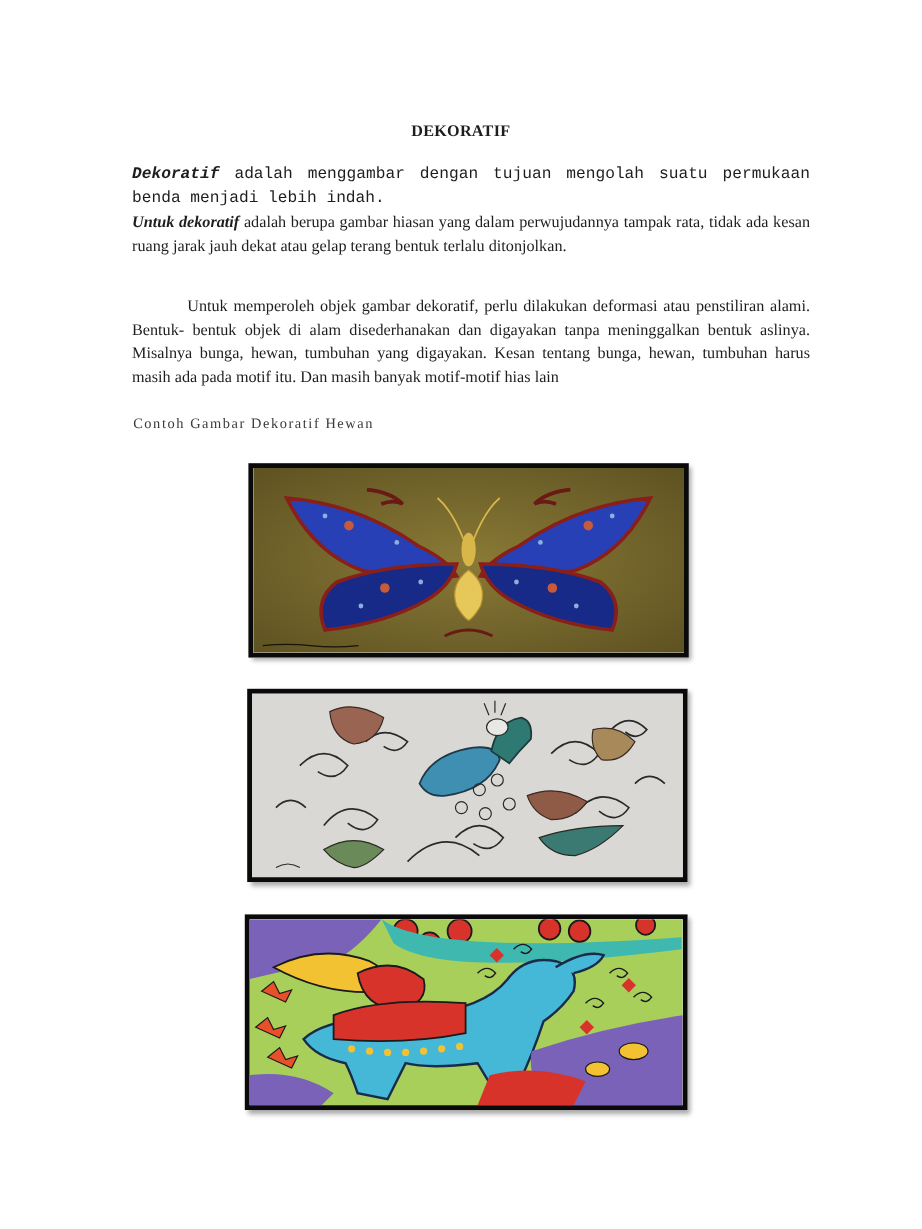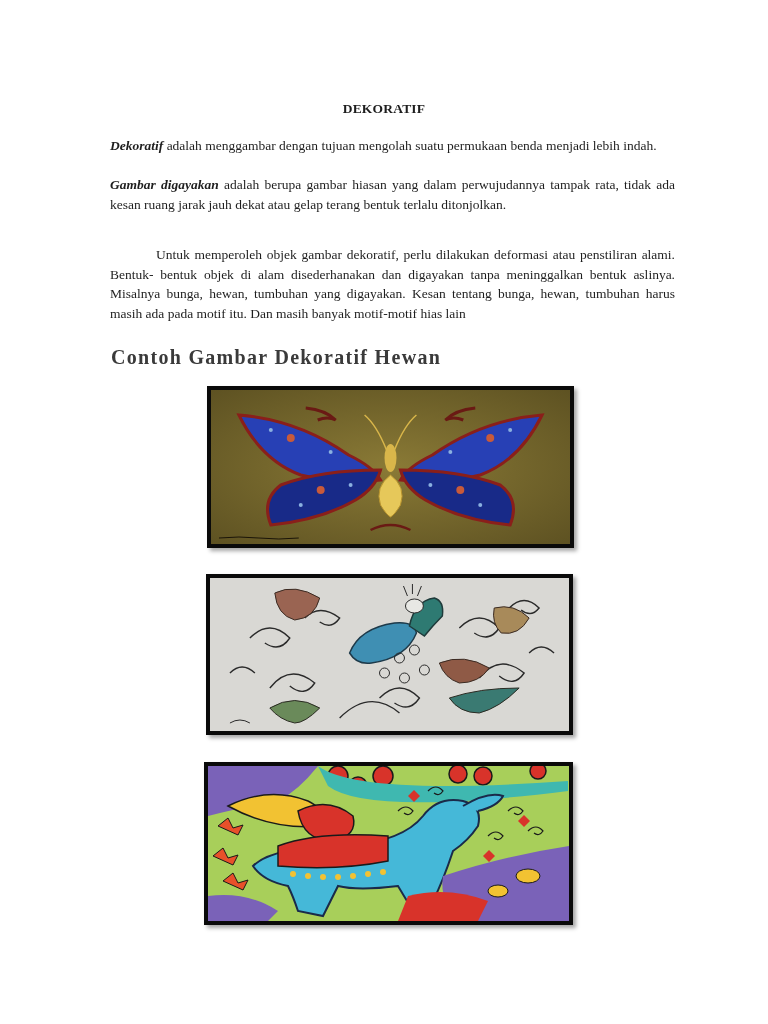--- a/index.html
+++ b/index.html
@@ -35,29 +35,29 @@
     .para {
       position: absolute;
       left: 110px;
       width: 565px;
       font-size: 13.5px;
       line-height: 19.5px;
       text-align: justify;
       margin: 0;
     }
     .para b i, .para i b { font-weight: bold; font-style: italic; }
-    .p1 { top: 136px; }
+    .p1 { top: 136px; font-family: Liberation Mono, monospace; }
     .p2 { top: 175px; }
     .p3 { top: 233px; text-indent: 46px; margin-top: 12px; }
     .section-heading {
       position: absolute;
       top: 346px;
       left: 111px;
-      font-size: 20px;
-      font-weight: bold;
+      font-size: 12px;
+      font-weight: normal;
       letter-spacing: 1.3px;
       color: #3a3a3a;
       margin: 0;
     }
     .figure {
       position: absolute;
       box-sizing: border-box;
       border: 4px solid #0a0a0a;
       box-shadow: 3px 3px 4px rgba(0,0,0,0.35);
       overflow: hidden;
@@ -69,21 +69,21 @@
   </style>
 </head>
 <body>
 
 <div class="page">
 
   <h1 class="doc-title">DEKORATIF</h1>
 
   <p class="para p1"><b><i>Dekoratif</i></b><span> adalah menggambar dengan tujuan mengolah suatu permukaan benda menjadi lebih indah.</span></p>
 
-  <p class="para p2"><b><i>Gambar digayakan</i></b><span> adalah berupa gambar hiasan yang dalam perwujudannya tampak rata, tidak ada kesan ruang jarak jauh dekat atau gelap terang bentuk terlalu ditonjolkan.</span></p>
+  <p class="para p2"><b><i>Untuk dekoratif</i></b><span> adalah berupa gambar hiasan yang dalam perwujudannya tampak rata, tidak ada kesan ruang jarak jauh dekat atau gelap terang bentuk terlalu ditonjolkan.</span></p>
 
   <p class="para p3">Untuk memperoleh objek gambar dekoratif, perlu dilakukan deformasi atau penstiliran alami. Bentuk- bentuk objek di alam disederhanakan dan digayakan tanpa meninggalkan bentuk aslinya. Misalnya bunga, hewan, tumbuhan yang digayakan. Kesan tentang bunga, hewan, tumbuhan  harus masih ada pada motif itu. Dan masih banyak motif-motif hias lain</p>
 
   <h2 class="section-heading">Contoh Gambar Dekoratif Hewan</h2>
 
   <div class="figure fig-butterfly">
     <svg viewBox="0 0 360 154" preserveAspectRatio="none">
       <defs>
         <radialGradient id="olive" cx="50%" cy="50%" r="70%">
           <stop offset="0%" stop-color="#8a7a36"></stop>

